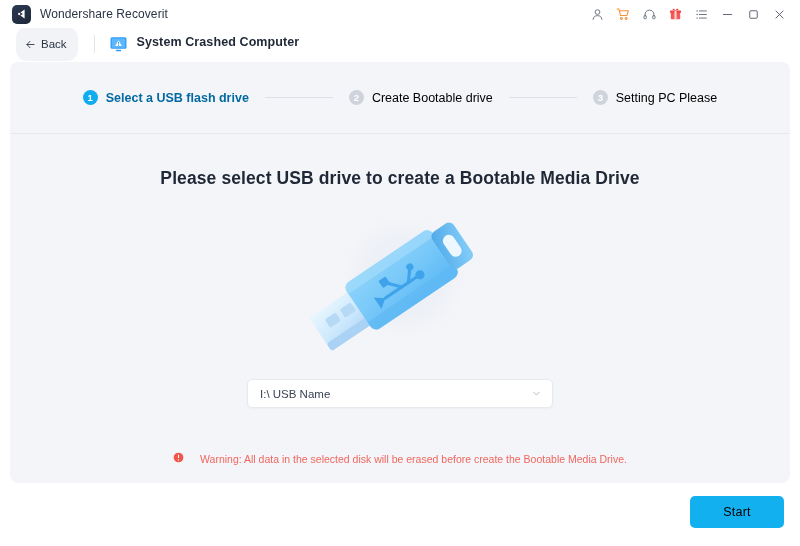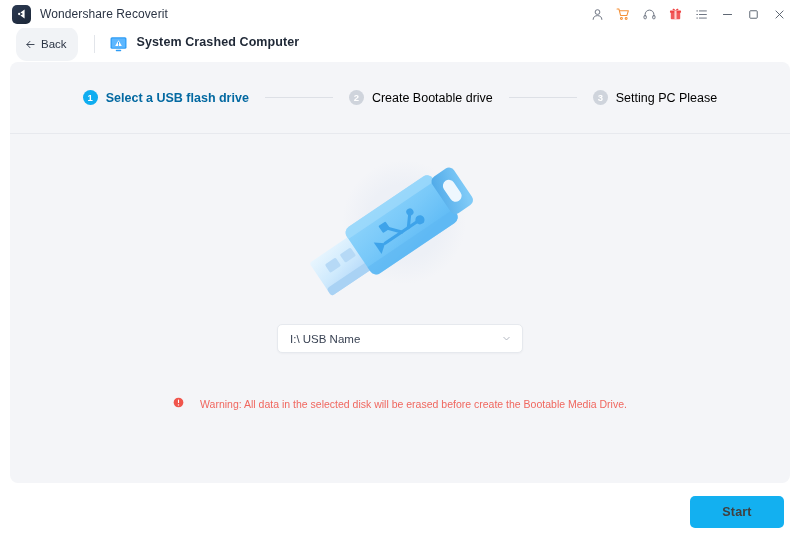--- a/index.html
+++ b/index.html
@@ -148,21 +148,21 @@
     transform: translateX(-50%);
     width: 200px; height: 160px;
   }
 
   
   .select-row {
     display: flex; justify-content: center;
     margin-top: 18px;
   }
   .usb-select {
-    width: 246px; height: 29px;
+    width: 306px; height: 29px;
     background: #ffffff;
     border: 1px solid #e6e9ee;
     border-radius: 5px;
     display: flex; align-items: center;
     padding: 0 11px 0 12px;
     box-sizing: border-box;
     font-size: 11.5px;
     color: #3a4354;
     cursor: pointer;
     box-shadow: 0 1px 2px rgba(25,40,70,.035);
@@ -187,23 +187,23 @@
     height: 63px;
     background: #ffffff;
   }
   .start-btn {
     position: absolute;
     right: 16px; top: 13px;
     width: 94px; height: 32px;
     background: #13b0f0;
     border-radius: 5px;
     border: none;
-    color: #404040;
+    color: #000000;
     font-size: 12.5px;
-    font-weight: bold;
+    font-weight: normal;
     font-family: "Liberation Sans", sans-serif;
     cursor: pointer;
     letter-spacing: .2px;
   }
 </style>
 </head>
 <body>
 
 <div class="titlebar">
 
@@ -331,20 +331,21 @@
       <span class="step-num">3</span>
       <span class="step-label">Setting PC Please</span>
     </div>
 
   </div>
 
   <div class="divider"></div>
 
   <div class="card-body">
 
+    <div class="heading">Please select USB drive to create a Bootable Media Drive</div>
 
     <div class="illus-wrap">
       <div class="illus">
         <svg width="200" height="160" viewBox="0 0 200 160">
           <defs>
             <linearGradient id="bodyGrad" x1="0" y1="0" x2="0.4" y2="1">
               <stop offset="0%" stop-color="#8fd4fb"></stop>
               <stop offset="55%" stop-color="#79c9f9"></stop>
               <stop offset="100%" stop-color="#63bdf6"></stop>
             </linearGradient>

